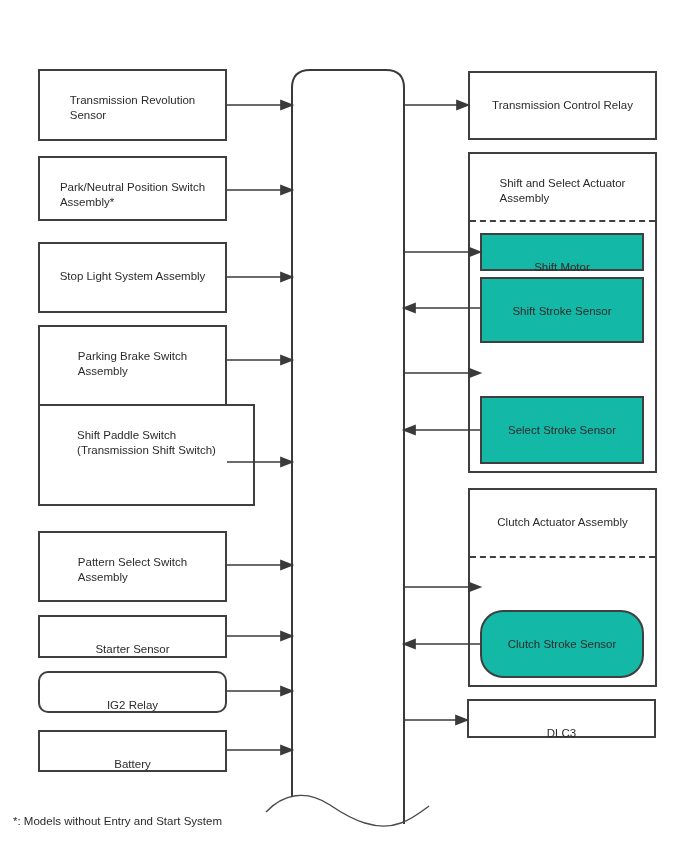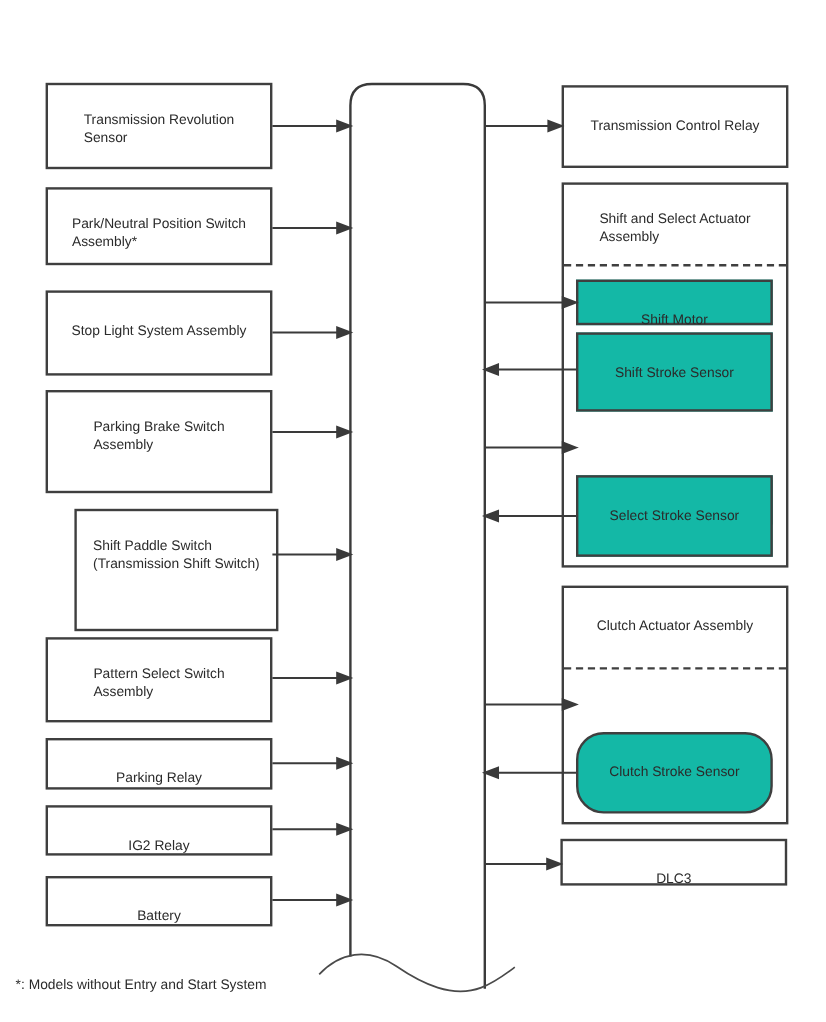--- a/index.html
+++ b/index.html
@@ -62,26 +62,26 @@
 
 <div class="canvas">
 
   <div class="box" style="left:38px; top:69px;  width:189px; height:72px;"><span class="lbl">Transmission Revolution
 Sensor</span></div>
   <div class="box" style="left:38px; top:156px; width:189px; height:65px;"><span class="lbl">Park/Neutral Position Switch
 Assembly*</span></div>
   <div class="box" style="left:38px; top:242px; width:189px; height:71px;"><span class="lbl">Stop Light System Assembly</span></div>
   <div class="box" style="left:38px; top:325px; width:189px; height:86px;"><span class="lbl">Parking Brake Switch
 Assembly</span></div>
-  <div class="box" style="left:38px; top:424px; width:170px; height:102px;margin-left:24px;"><span class="lbl">Shift Paddle Switch
+  <div class="box" style="left:38px; top:404px; width:217px; height:102px;"><span class="lbl">Shift Paddle Switch
 (Transmission Shift Switch)</span></div>
   <div class="box" style="left:38px; top:531px; width:189px; height:71px;"><span class="lbl">Pattern Select Switch
 Assembly</span></div>
-  <div class="box" style="left:38px; top:615px; width:189px; height:43px;"><span class="lbl">Parking Relay</span></div>
-  <div class="box" style="left:38px; top:671px; width:189px; height:42px;"><span class="lbl">IG2 Relay</span></div>
+  <div class="box" style="left:38px; top:615px; width:189px; height:43px;"><span class="lbl">Starter Sensor</span></div>
+  <div class="box" style="left:38px; top:671px; width:189px; height:42px;border-radius:10px;"><span class="lbl">IG2 Relay</span></div>
   <div class="box" style="left:38px; top:730px; width:189px; height:42px;"><span class="lbl">Battery</span></div>
 
   <div class="box" style="left:468px; top:71px; width:189px; height:69px;"><span class="lbl">Transmission Control Relay</span></div>
 
   <div class="box assembly" style="left:468px; top:152px; width:189px; height:321px;">
     <span class="lbl">Shift and Select Actuator
 Assembly</span>
     <div class="dash-sep" style="top:66px;"></div>
   </div>
   <div class="box inner" style="left:480px; top:233px; width:164px; height:38px;"><span class="lbl">Shift Motor</span></div>

